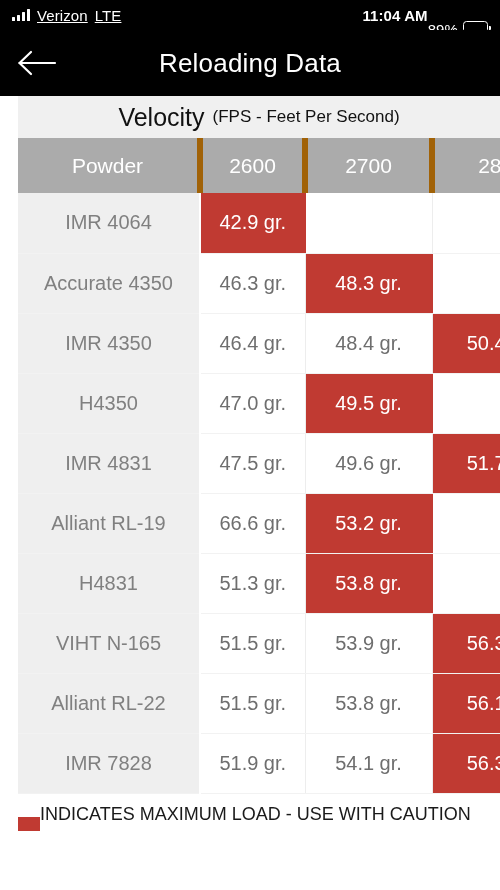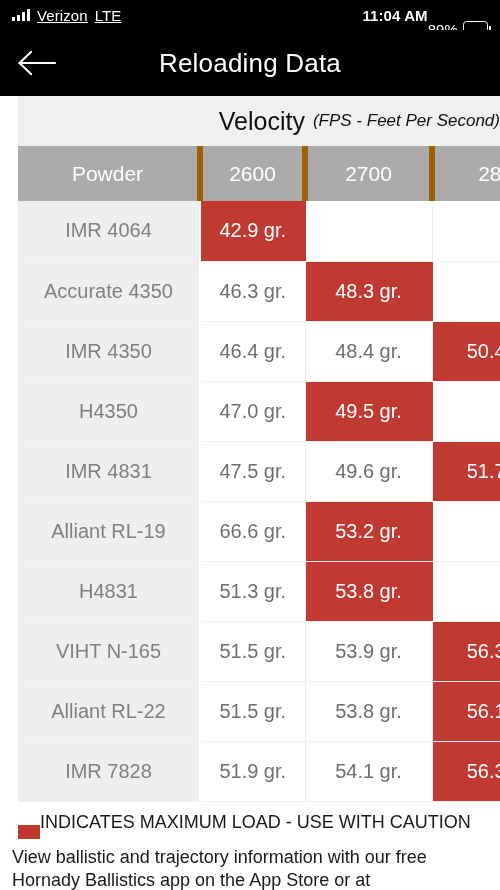--- a/index.html
+++ b/index.html
@@ -50,26 +50,26 @@
     cursor:pointer;
   }
   .nav-title {
     width:100%; text-align:center; font-size:26px; font-weight:400;
     letter-spacing:.2px;
   }
 
   
   .sheet { background:#ffffff; padding-left:18px; }
   .tbl-title {
-    background:#f0f0f0; height:50px;
-    display:flex; align-items:center; justify-content:flex-end;
+    background:#f0f0f0; height:42px;
+    display:flex; align-items:center; justify-content:center;
     white-space:nowrap;
   }
   .tbl-title .big { font-size:25px; font-weight:300; color:#111; }
-  .tbl-title .small { font-size:17px; color:#111; margin-left:8px;font-style:italic; }
+  .tbl-title .small { font-size:17px; color:#111; margin-left:8px; }
 
   table.grid { border-collapse:collapse; table-layout:fixed; width:550px; }
   table.grid col.c0 { width:182px; }
   table.grid col.c1 { width:105px; }
   table.grid col.c2 { width:127px; }
   table.grid col.c3 { width:136px; }
 
   table.grid th {
     background:#ababab; color:#ffffff; height:55px;
     font-size:21px; font-weight:400; text-align:center;
@@ -215,15 +215,14 @@
           </tr>
         </tbody>
     </table>
   </div>
 
   <div class="legend">
     <div class="swatch"></div>
     <div class="txt">INDICATES MAXIMUM LOAD - USE WITH CAUTION</div>
   </div>
 
-  <div class="promo">View ballistic and trajectory information with our free Hornady Ballistics app on the App Store or at</div>
 
 </div>
 
 </body></html>

